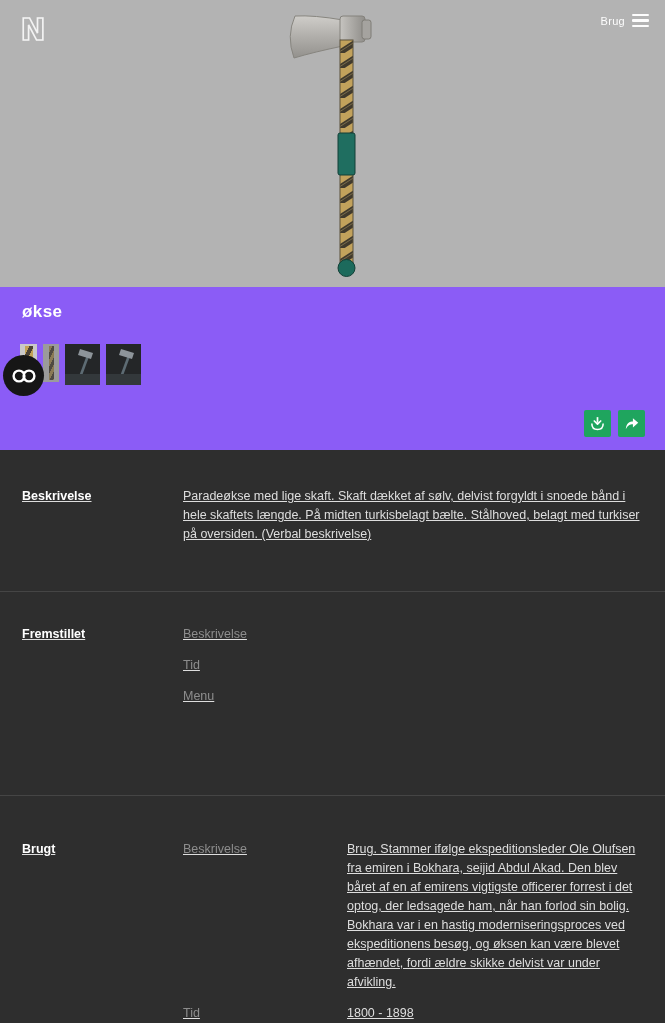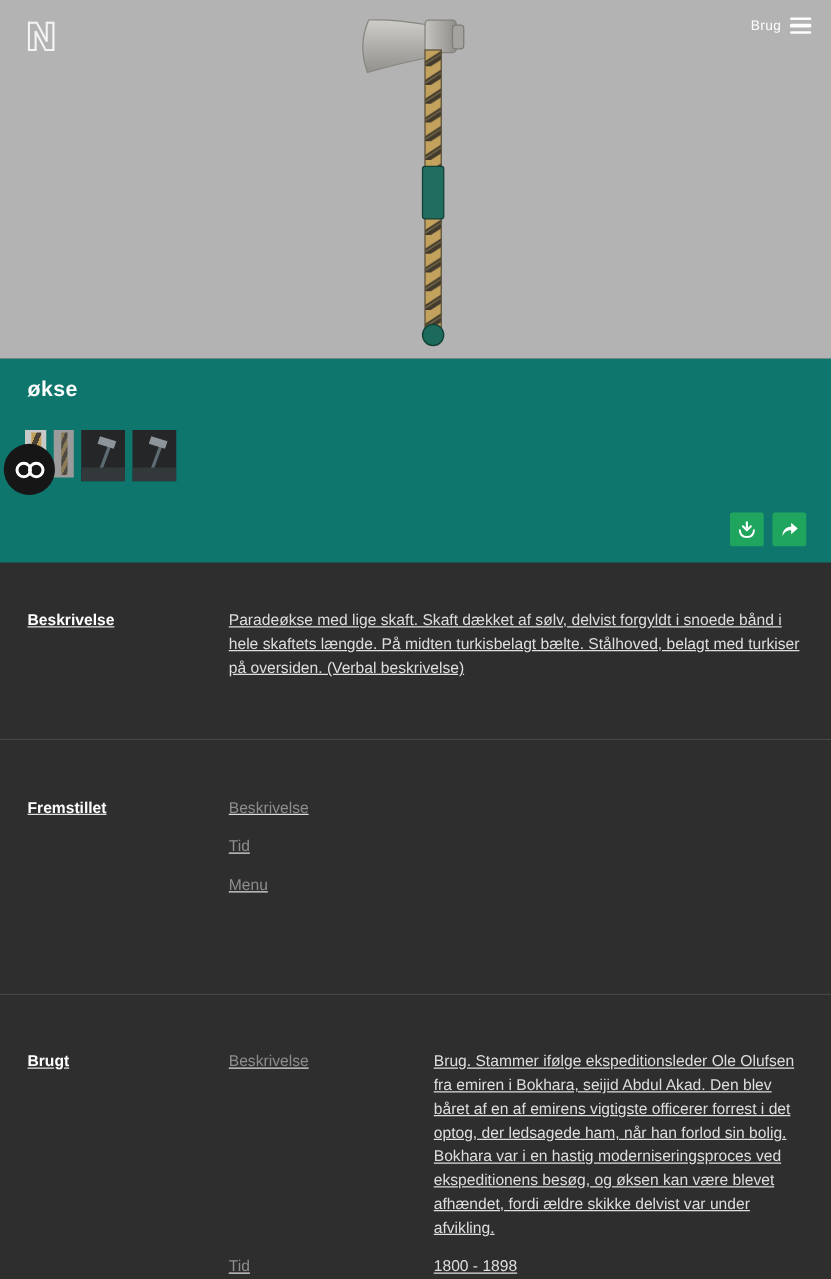--- a/index.html
+++ b/index.html
@@ -13,21 +13,21 @@
   
   .hero { position:relative; width:665px; height:287px; background:#b3b3b3; }
   .logo { position:absolute; top:10px; left:15px; width:36px; height:38px; cursor:pointer; }
   .menu { position:absolute; top:14px; right:16px; display:flex; align-items:center; gap:7px; cursor:pointer; }
   .menu-label { color:#fdfdfd; font-size:11px; letter-spacing:.3px; }
   .hamburger { display:flex; flex-direction:column; gap:3px; }
   .hamburger span { display:block; width:17px; height:2.4px; background:#fdfdfd; border-radius:1px; }
   .axe-wrap { position:absolute; left:284px; top:8px; width:94px; height:272px; }
 
   
-  .band { position:relative; width:665px; height:163px; background:#0f766e; }
+  .band { position:relative; width:665px; height:163px; background:#8b5cf6; }
   .object-title { position:absolute; top:15px; left:22px; color:#ffffff; font-size:17px; font-weight:bold; letter-spacing:.4px; }
   .thumbs { position:absolute; top:57px; left:20px; display:flex; align-items:flex-start; gap:6px; }
   .thumb { cursor:pointer; overflow:hidden; }
   .thumb.t1 { width:17px; height:38px; background:#c9c9c9; }
   .thumb.t1 .strip { margin:2px auto 0; width:8px; height:34px;
       background:repeating-linear-gradient(115deg,#c2a257 0 4px,#4a4136 4px 8px); }
   .thumb.t2 { width:16px; height:38px; background:#9b9b9b; }
   .thumb.t2 .strip { margin:2px auto 0; width:5px; height:34px;
       background:repeating-linear-gradient(115deg,#8a7a55 0 3px,#4f4a42 3px 6px); }
   .thumb.t3, .thumb.t4 { width:35px; height:41px; background:#242628; }
@@ -35,21 +35,21 @@
       background:#161616; display:flex; align-items:center; justify-content:center; cursor:pointer; }
   .actions { position:absolute; right:20px; top:123px; display:flex; gap:7px; }
   .act-btn { width:27px; height:27px; border-radius:2px; border:none; cursor:pointer;
       display:flex; align-items:center; justify-content:center; }
 
   
   .details { width:665px; background:#2e2e2e; color:#dedede; font-size:12.5px; line-height:19px; }
   .section { padding:37px 25px 0 22px; }
   .section + .section { border-top:1px solid #454545; }
   .sec-1 { min-height:141px; }
-  .sec-2 { min-height:204px; padding-top:45px; }
+  .sec-2 { min-height:204px; padding-top:33px; }
   .sec-3 { min-height:228px; padding-top:44px; }
   .sec-grid { display:flex;text-decoration:underline; }
   .sec-label { width:161px; flex:0 0 161px; color:#ffffff; font-weight:bold; }
   .sec-body { flex:1; }
   .row { display:flex; margin-bottom:12px; }
   .row-label { width:164px; flex:0 0 164px; color:#8d8d8d; }
   .row-value { flex:1; white-space:pre-line; }
   .top-text { flex:1; white-space:pre-line; }
 </style>
 </head>

